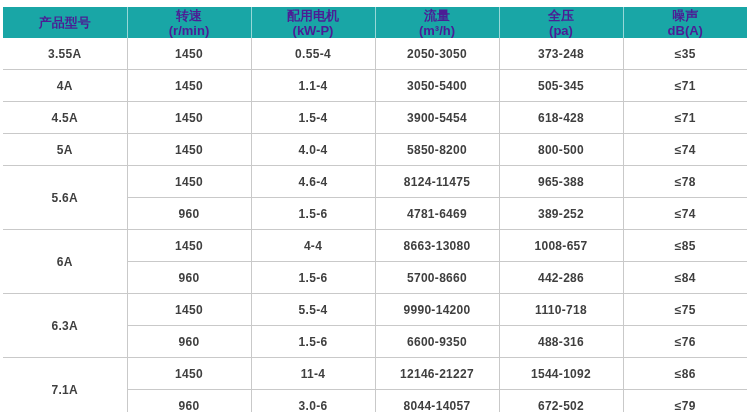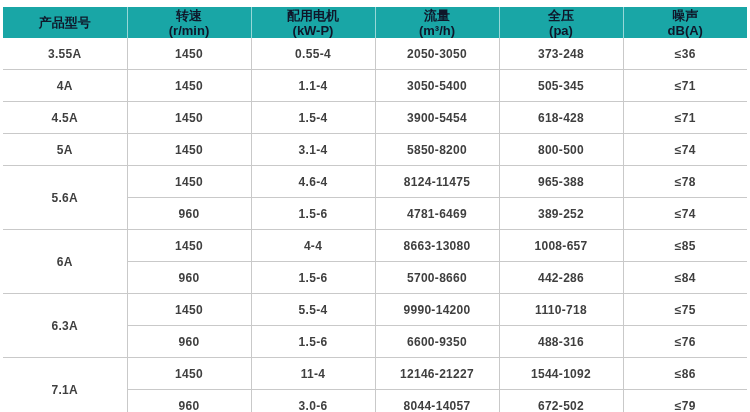--- a/index.html
+++ b/index.html
@@ -15,21 +15,21 @@
     padding: 7px 3px 0 3px;
   }
   table.spec-table {
     width: 744px;
     border-collapse: collapse;
     table-layout: fixed;
   }
   table.spec-table col { width: 124px; }
   th {
     background: #19A6A6;
-    color: #0f172a;
+    color: #4c1d95;
     font-size: 13px;
     font-weight: bold;
     height: 31px;
     text-align: center;
     vertical-align: middle;
     padding: 0;
     border-left: 1px solid rgba(255,255,255,0.55);
   }
   th.c1 { border-left: none; }
   th .hline { line-height: 15px; }
@@ -90,21 +90,21 @@
       </tr>
     </thead>
     <tbody>
 
       <tr class="row-first">
         <td class="c1">3.55A</td>
         <td>1450</td>
         <td>0.55-4</td>
         <td>2050-3050</td>
         <td>373-248</td>
-        <td>≤36</td>
+        <td>≤35</td>
       </tr>
 
       <tr>
         <td class="c1">4A</td>
         <td>1450</td>
         <td>1.1-4</td>
         <td>3050-5400</td>
         <td>505-345</td>
         <td>≤71</td>
       </tr>
@@ -114,21 +114,21 @@
         <td>1450</td>
         <td>1.5-4</td>
         <td>3900-5454</td>
         <td>618-428</td>
         <td>≤71</td>
       </tr>
 
       <tr>
         <td class="c1">5A</td>
         <td>1450</td>
-        <td>3.1-4</td>
+        <td>4.0-4</td>
         <td>5850-8200</td>
         <td>800-500</td>
         <td>≤74</td>
       </tr>
 
       <tr>
         <td class="c1" rowspan="2">5.6A</td>
         <td>1450</td>
         <td>4.6-4</td>
         <td>8124-11475</td>

